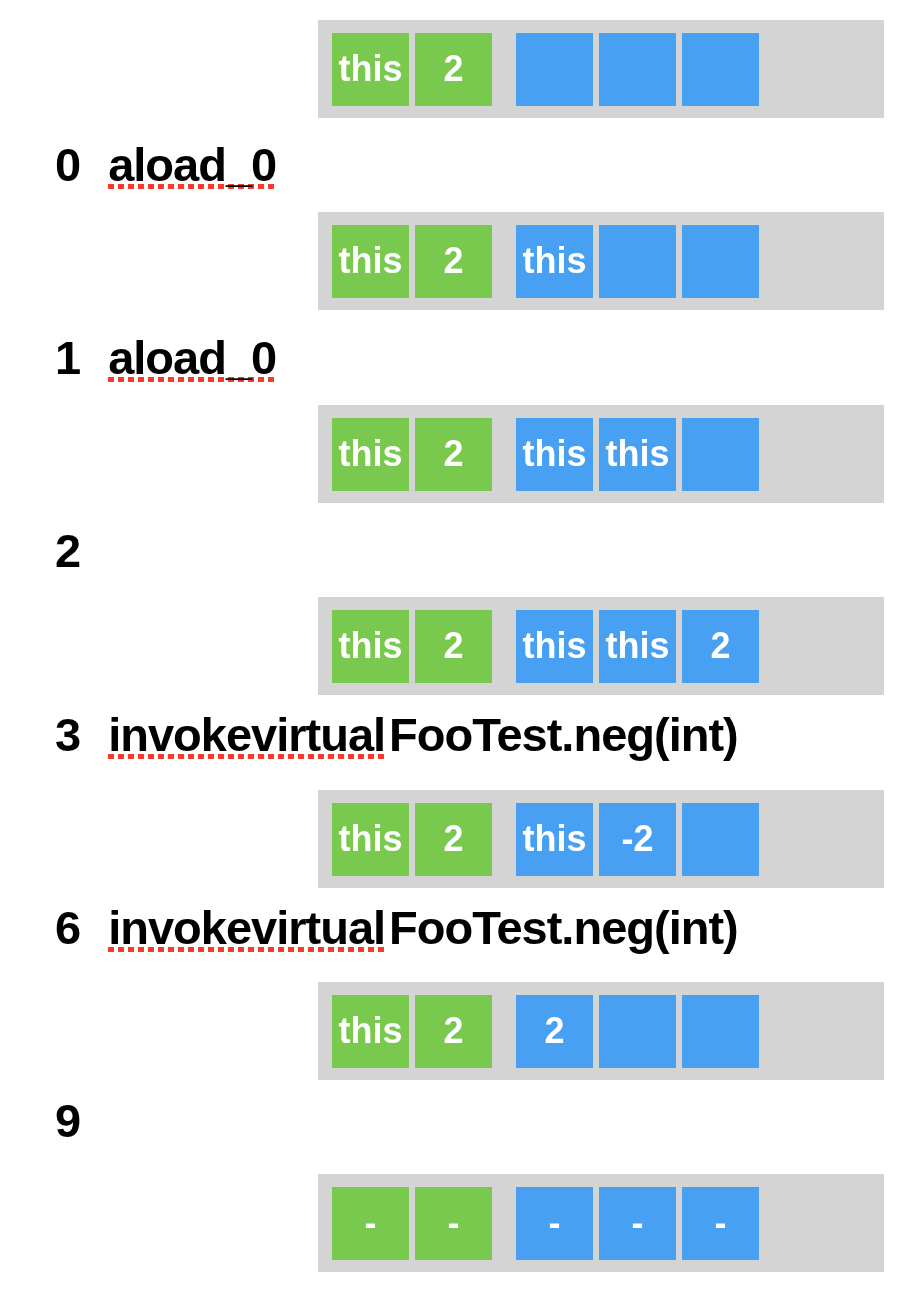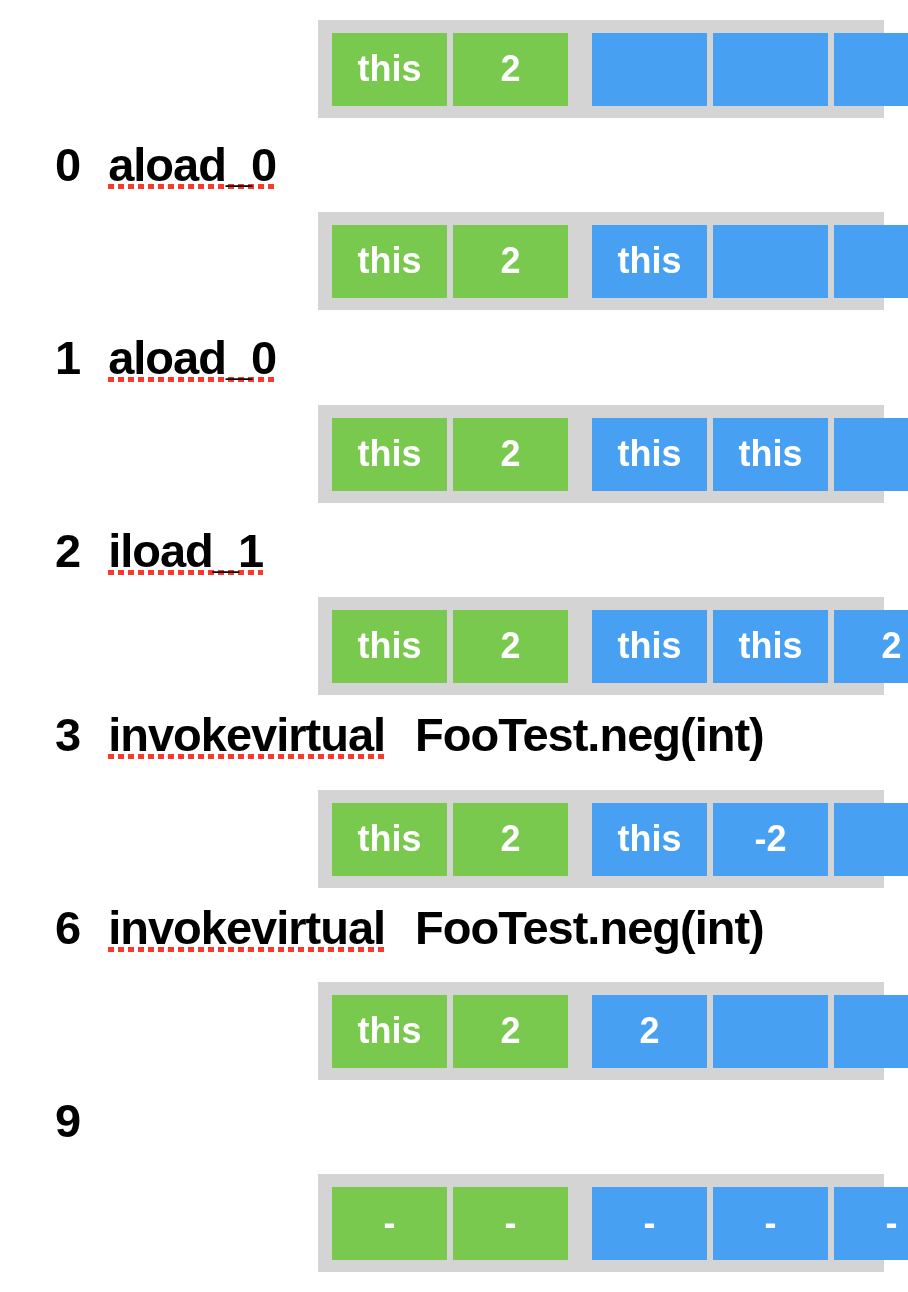--- a/index.html
+++ b/index.html
@@ -23,21 +23,21 @@
     position:absolute;
     left:318px;
     width:566px;height:98px;
     background:var(--gray);
     display:flex;
     align-items:center;
     padding-left:14px;
     box-sizing:border-box;
   }
   .cell{
-    width:115px;height:73px;
+    width:77px;height:73px;
     margin-right:6px;
     display:flex;
     align-items:center;
     justify-content:center;
     color:var(--cell-ink);
     font-size:36px;
     font-weight:600;
     flex:0 0 auto;
   }
   .cell.local{background:var(--green);}
@@ -56,21 +56,21 @@
     letter-spacing:-1px;
     white-space:nowrap;
   }
   .instr .off{margin-right:28px;}
   .instr .mn{
     background-image:repeating-linear-gradient(to right,var(--red) 0 6px,transparent 6px 10px);
     background-repeat:no-repeat;
     background-position:0 100%;
     background-size:100% 5px;
   }
-  .instr .ops{margin-left:30px;}
+  .instr .ops{margin-left:4px;}
   .instr .ops:empty{margin-left:0;}
 </style>
 </head>
 <body>
 
 <div class="frame" style="top:20px">
   <div class="cell local">this</div>
   <div class="cell local">2</div>
   <div class="cell stack first"></div>
   <div class="cell stack"></div>
@@ -100,21 +100,20 @@
 <div class="frame" style="top:405px">
   <div class="cell local">this</div>
   <div class="cell local">2</div>
   <div class="cell stack first">this</div>
   <div class="cell stack">this</div>
   <div class="cell stack"></div>
 </div>
 
 <div class="instr" style="top:526px">
   <span class="off">2</span>
-  <span class="mn">iload_1</span>
   <span class="ops"></span>
 </div>
 
 <div class="frame" style="top:597px">
   <div class="cell local">this</div>
   <div class="cell local">2</div>
   <div class="cell stack first">this</div>
   <div class="cell stack">this</div>
   <div class="cell stack">2</div>
 </div>

